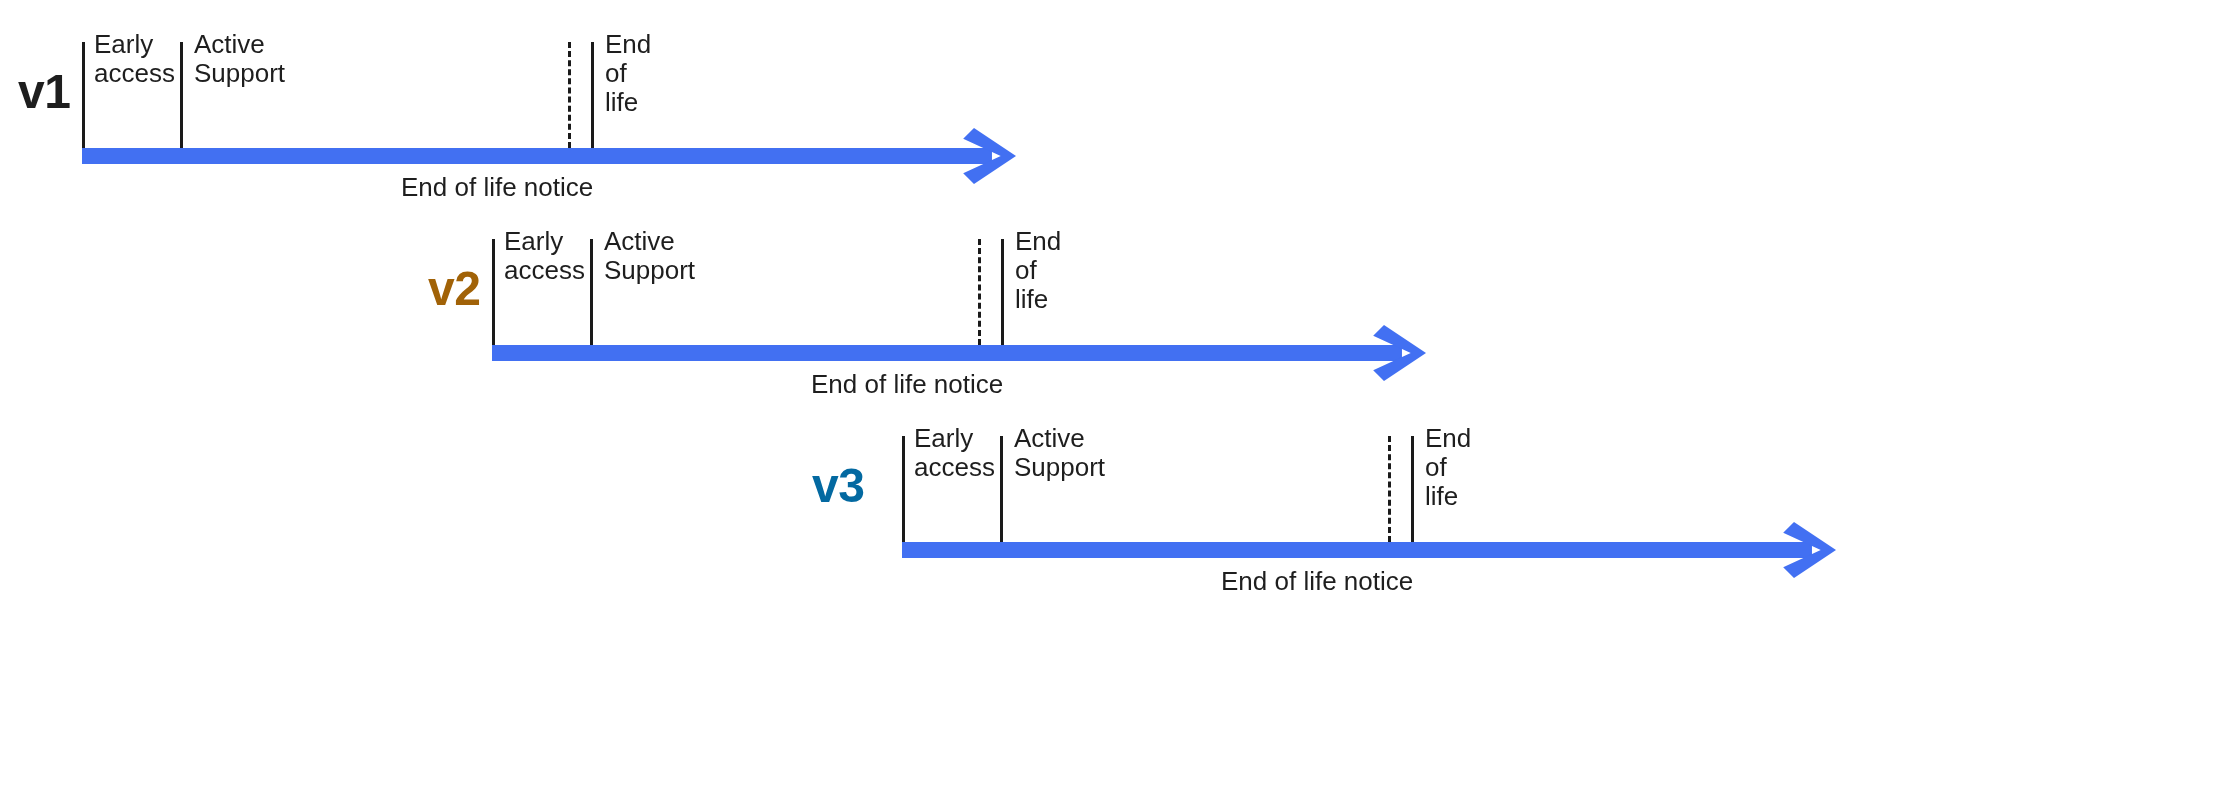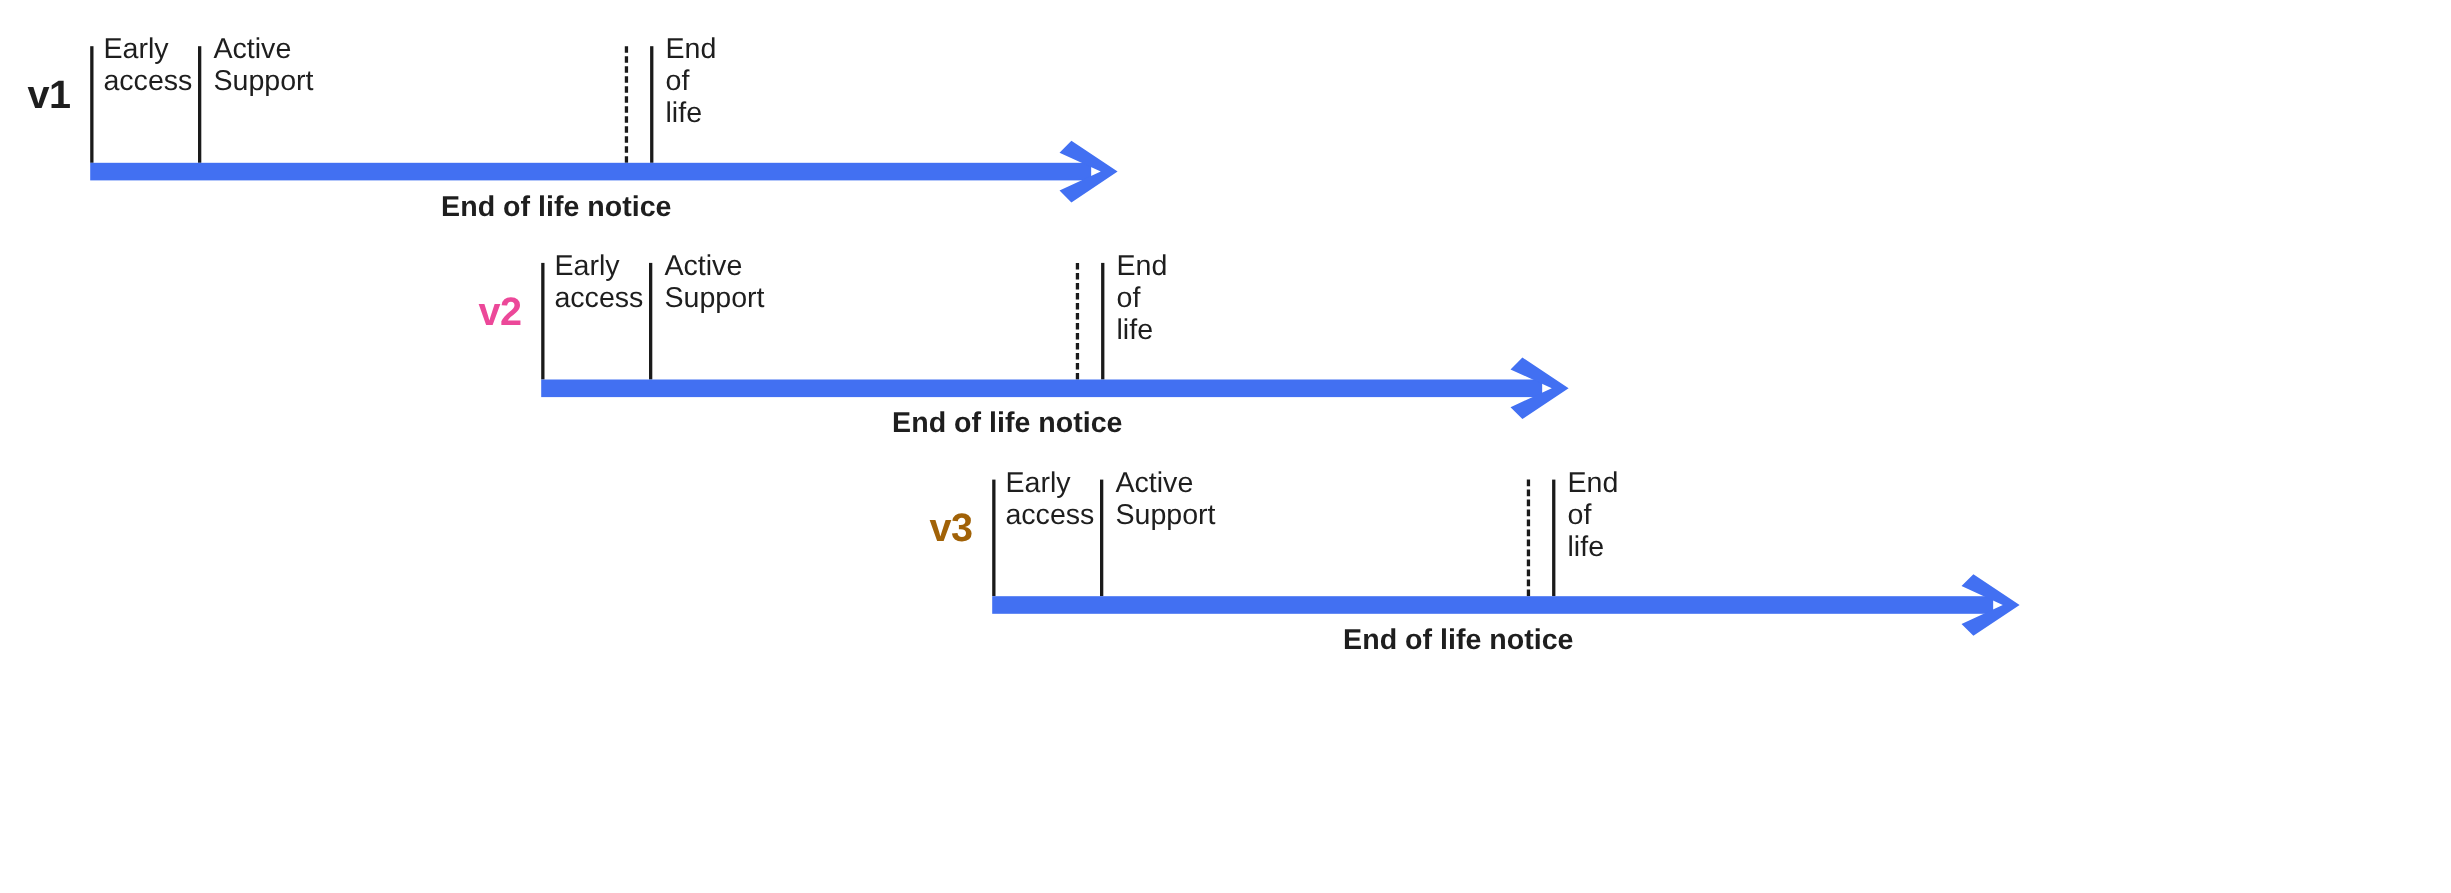--- a/index.html
+++ b/index.html
@@ -24,21 +24,21 @@
   
   .version-row {
     position: absolute;
     left: 0;
     top: 0;
   }
 
   
   .version-label {
     position: absolute;
-    font-size: 36px;
+    font-size: 48px;
     font-weight: 700;
     line-height: 1;
     letter-spacing: -0.5px;
     color: #1e1e1e;
     white-space: nowrap;
     text-align: right;
   }
 
   
   .phase-divider {
@@ -66,21 +66,21 @@
   .timeline-arrow {
     position: absolute;
     display: block;
     overflow: visible;
   }
 
   
   .notice-label {
     position: absolute;
     font-size: 26px;
-    font-weight: 700;
+    font-weight: 400;
     line-height: 1;
     color: #1e1e1e;
     white-space: nowrap;
   }
 </style>
 </head>
 <body>
 
 <div id="diagram" style="background: rgb(255, 255, 255);">
     <div class="version-row">
@@ -93,37 +93,37 @@
       <div class="phase-divider dashed" style="left: 568px; top: 42px; height: 106px; border-left-color: rgb(26, 26, 26);"></div>
       <div class="phase-divider" style="left: 591px; top: 42px; height: 106px; background: rgb(26, 26, 26);"></div>
       <div class="phase-label" style="left: 605px; top: 30px; color: rgb(30, 30, 30);">End of life</div>
       <svg class="timeline-arrow" width="936" height="56" viewBox="0 0 936 56" style="left: 82px; top: 128px;">
         <rect x="0" y="20" width="909.96" height="16" fill="#4270F2"></rect>
         <path d="M 892 0 L 934 28 L 892 56 L 881.2 45.2 L 918.7 28 L 881.2 10.799999999999999 Z" fill="#4270F2"></path>
       </svg>
       <div class="notice-label" style="left: 401px; top: 174px; color: rgb(30, 30, 30);">End of life notice</div>
     </div>
     <div class="version-row">
-      <div class="version-label" style="left: 428px; top: 265px; width: 46px; color: #ec4899;">v2</div>
+      <div class="version-label" style="left: 428px; top: 265px; width: 46px; color: #a16207;">v2</div>
       <div class="phase-divider" style="left: 492px; top: 239px; height: 106px; background: rgb(26, 26, 26);"></div>
       <div class="phase-label" style="left: 504px; top: 227px; color: rgb(30, 30, 30);">Early
 access</div>
       <div class="phase-divider" style="left: 590px; top: 239px; height: 106px; background: rgb(26, 26, 26);"></div>
       <div class="phase-label" style="left: 604px; top: 227px; color: rgb(30, 30, 30);">Active Support</div>
       <div class="phase-divider dashed" style="left: 978px; top: 239px; height: 106px; border-left-color: rgb(26, 26, 26);"></div>
       <div class="phase-divider" style="left: 1001px; top: 239px; height: 106px; background: rgb(26, 26, 26);"></div>
       <div class="phase-label" style="left: 1015px; top: 227px; color: rgb(30, 30, 30);">End of life</div>
       <svg class="timeline-arrow" width="936" height="56" viewBox="0 0 936 56" style="left: 492px; top: 325px;">
         <rect x="0" y="20" width="909.96" height="16" fill="#4270F2"></rect>
         <path d="M 892 0 L 934 28 L 892 56 L 881.2 45.2 L 918.7 28 L 881.2 10.799999999999999 Z" fill="#4270F2"></path>
       </svg>
       <div class="notice-label" style="left: 811px; top: 371px; color: rgb(30, 30, 30);">End of life notice</div>
     </div>
     <div class="version-row">
-      <div class="version-label" style="left: 838px; top: 462px; width: 46px; color: #a16207;">v3</div>
+      <div class="version-label" style="left: 812px; top: 462px; width: 46px; color: #0369a1;">v3</div>
       <div class="phase-divider" style="left: 902px; top: 436px; height: 106px; background: rgb(26, 26, 26);"></div>
       <div class="phase-label" style="left: 914px; top: 424px; color: rgb(30, 30, 30);">Early
 access</div>
       <div class="phase-divider" style="left: 1000px; top: 436px; height: 106px; background: rgb(26, 26, 26);"></div>
       <div class="phase-label" style="left: 1014px; top: 424px; color: rgb(30, 30, 30);">Active Support</div>
       <div class="phase-divider dashed" style="left: 1388px; top: 436px; height: 106px; border-left-color: rgb(26, 26, 26);"></div>
       <div class="phase-divider" style="left: 1411px; top: 436px; height: 106px; background: rgb(26, 26, 26);"></div>
       <div class="phase-label" style="left: 1425px; top: 424px; color: rgb(30, 30, 30);">End of life</div>
       <svg class="timeline-arrow" width="936" height="56" viewBox="0 0 936 56" style="left: 902px; top: 522px;">
         <rect x="0" y="20" width="909.96" height="16" fill="#4270F2"></rect>

